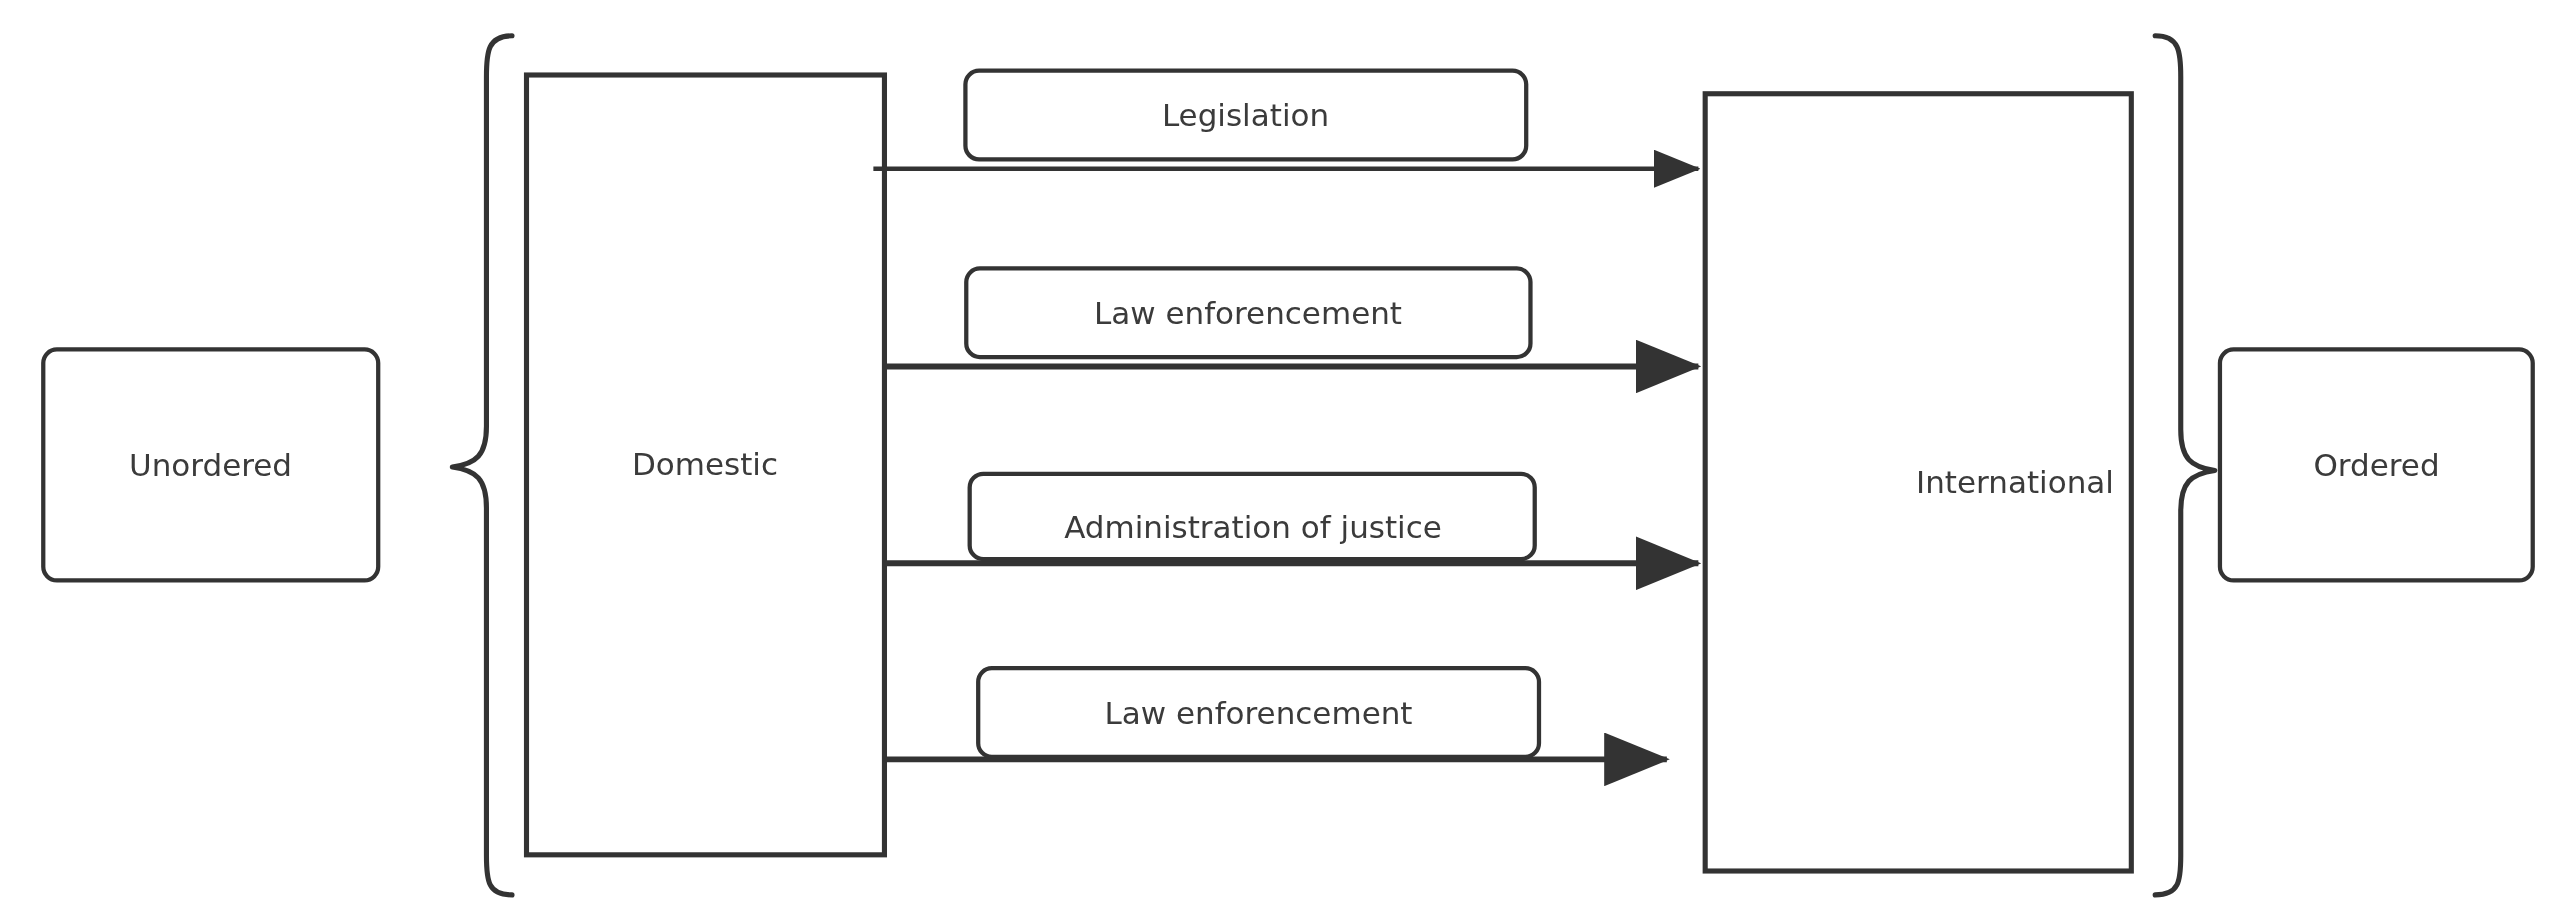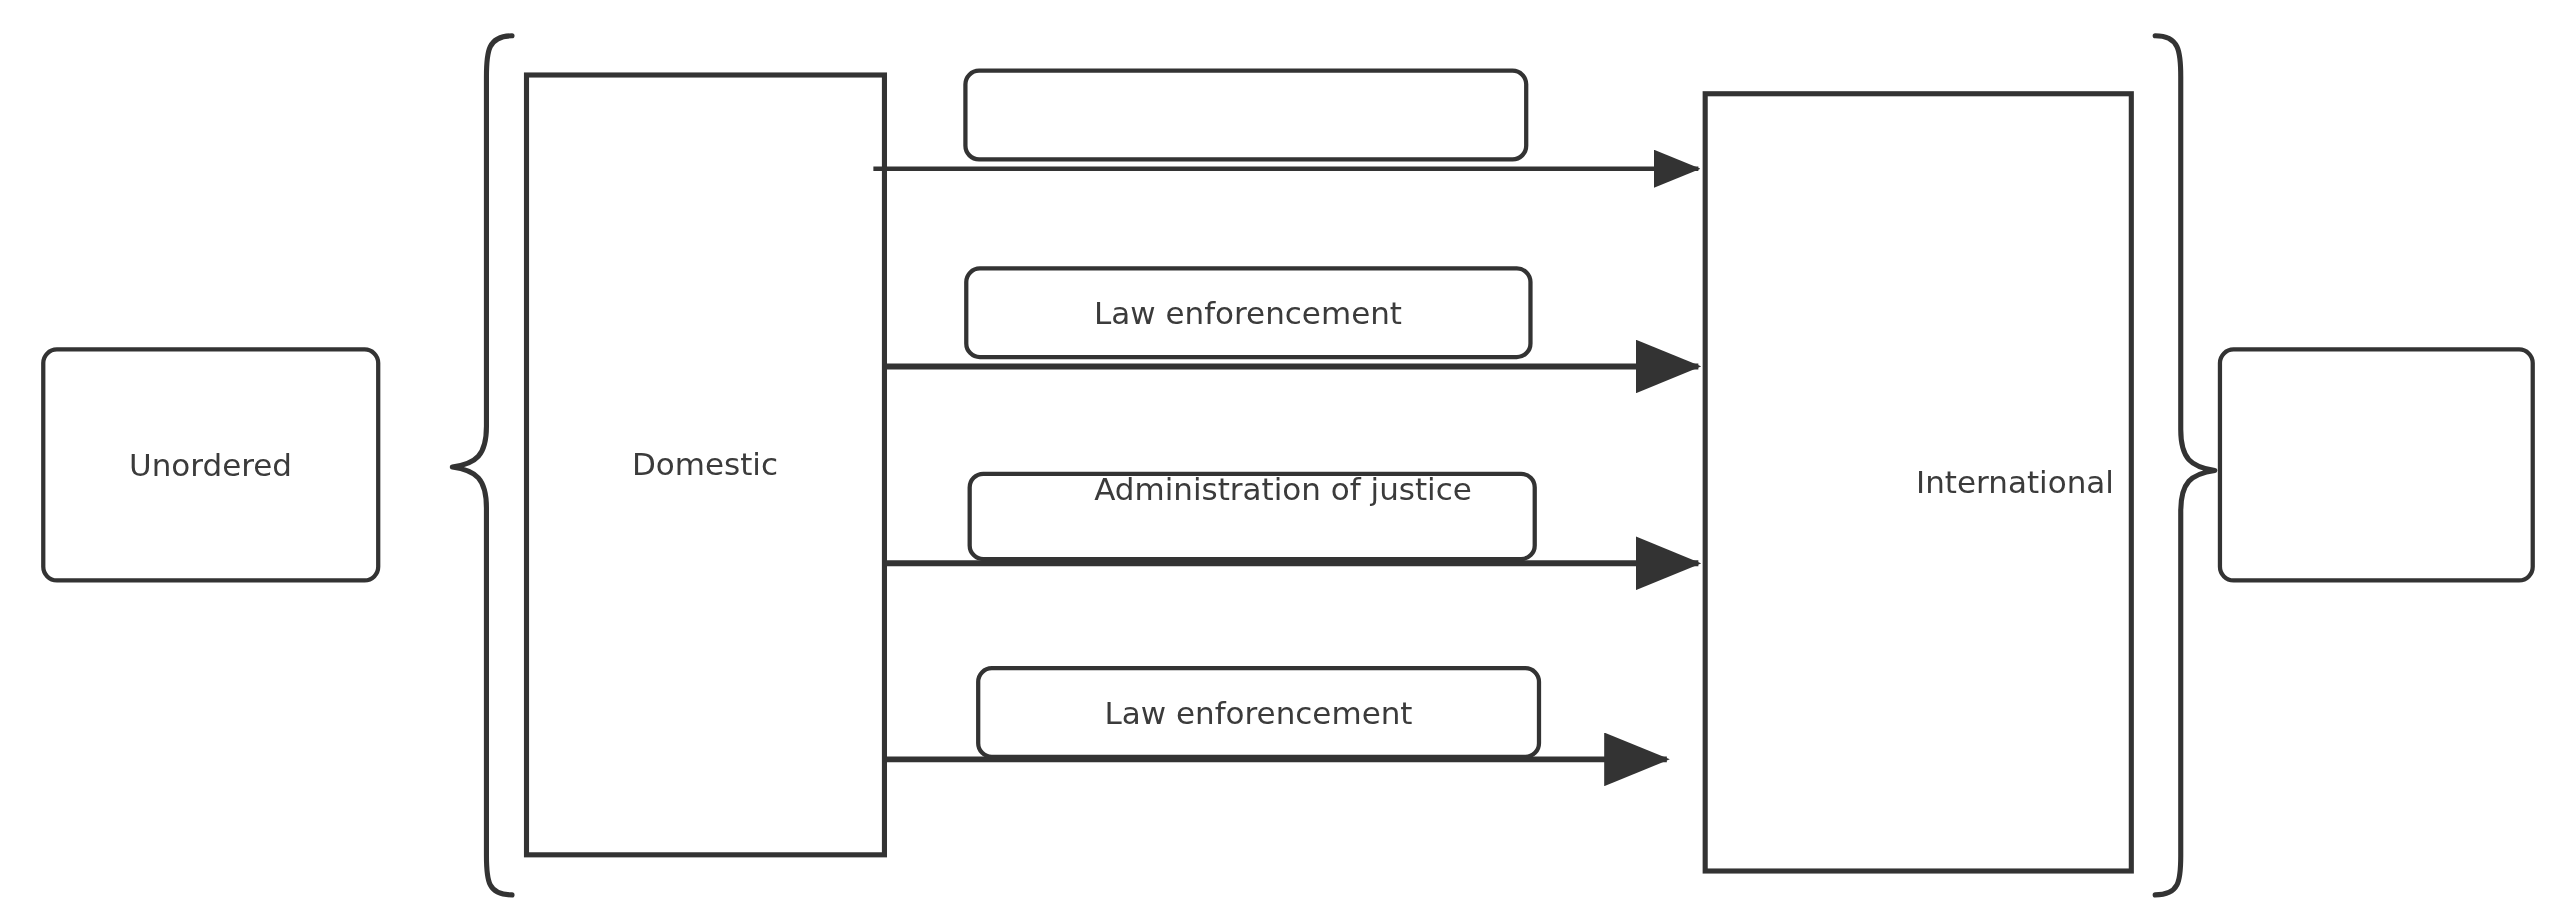--- a/index.html
+++ b/index.html
@@ -89,24 +89,26 @@
              L 2558 1004
              C 2558 1034, 2556 1050, 2528 1050" fill="none" stroke="#333333" stroke-width="6" stroke-linecap="round" stroke-linejoin="round"></path>
 
     <rect x="2604" y="410" width="367" height="271" rx="16" ry="16" fill="#ffffff" stroke="#333333" stroke-width="5"></rect>
   </svg>
 
   <div class="node-label end-label" style="left:43px; top:350px; width:335px; height:231px;text-align:center;">Unordered</div>
 
   <div class="node-label region-label" style="left:526px; top:75px; width:358px; height:780px;">Domestic</div>
 
+  <div class="node-label edge-label" style="left:965px; top:71px; width:561px; height:89px;">Legislation</div>
 
   <div class="node-label edge-label" style="left:966px; top:269px; width:564px; height:89px;">Law enforencement</div>
 
-  <div class="node-label edge-label" style="left:1057px; top:447px; width:392px; height:85px;margin-left:30px;">Administration of justice</div>
+  <div class="node-label edge-label" style="left:1057px; top:485px; width:392px; height:85px;">Administration of justice</div>
 
   <div class="node-label edge-label" style="left:978px; top:669px; width:561px; height:89px;">Law enforencement</div>
 
   <div class="node-label region-label" style="left:1802px; top:94px; width:426px; height:778px;">International</div>
 
+  <div class="node-label end-label" style="left:2220px; top:350px; width:313px; height:231px;">Ordered</div>
 
 </div>
 
 
 </body></html>

